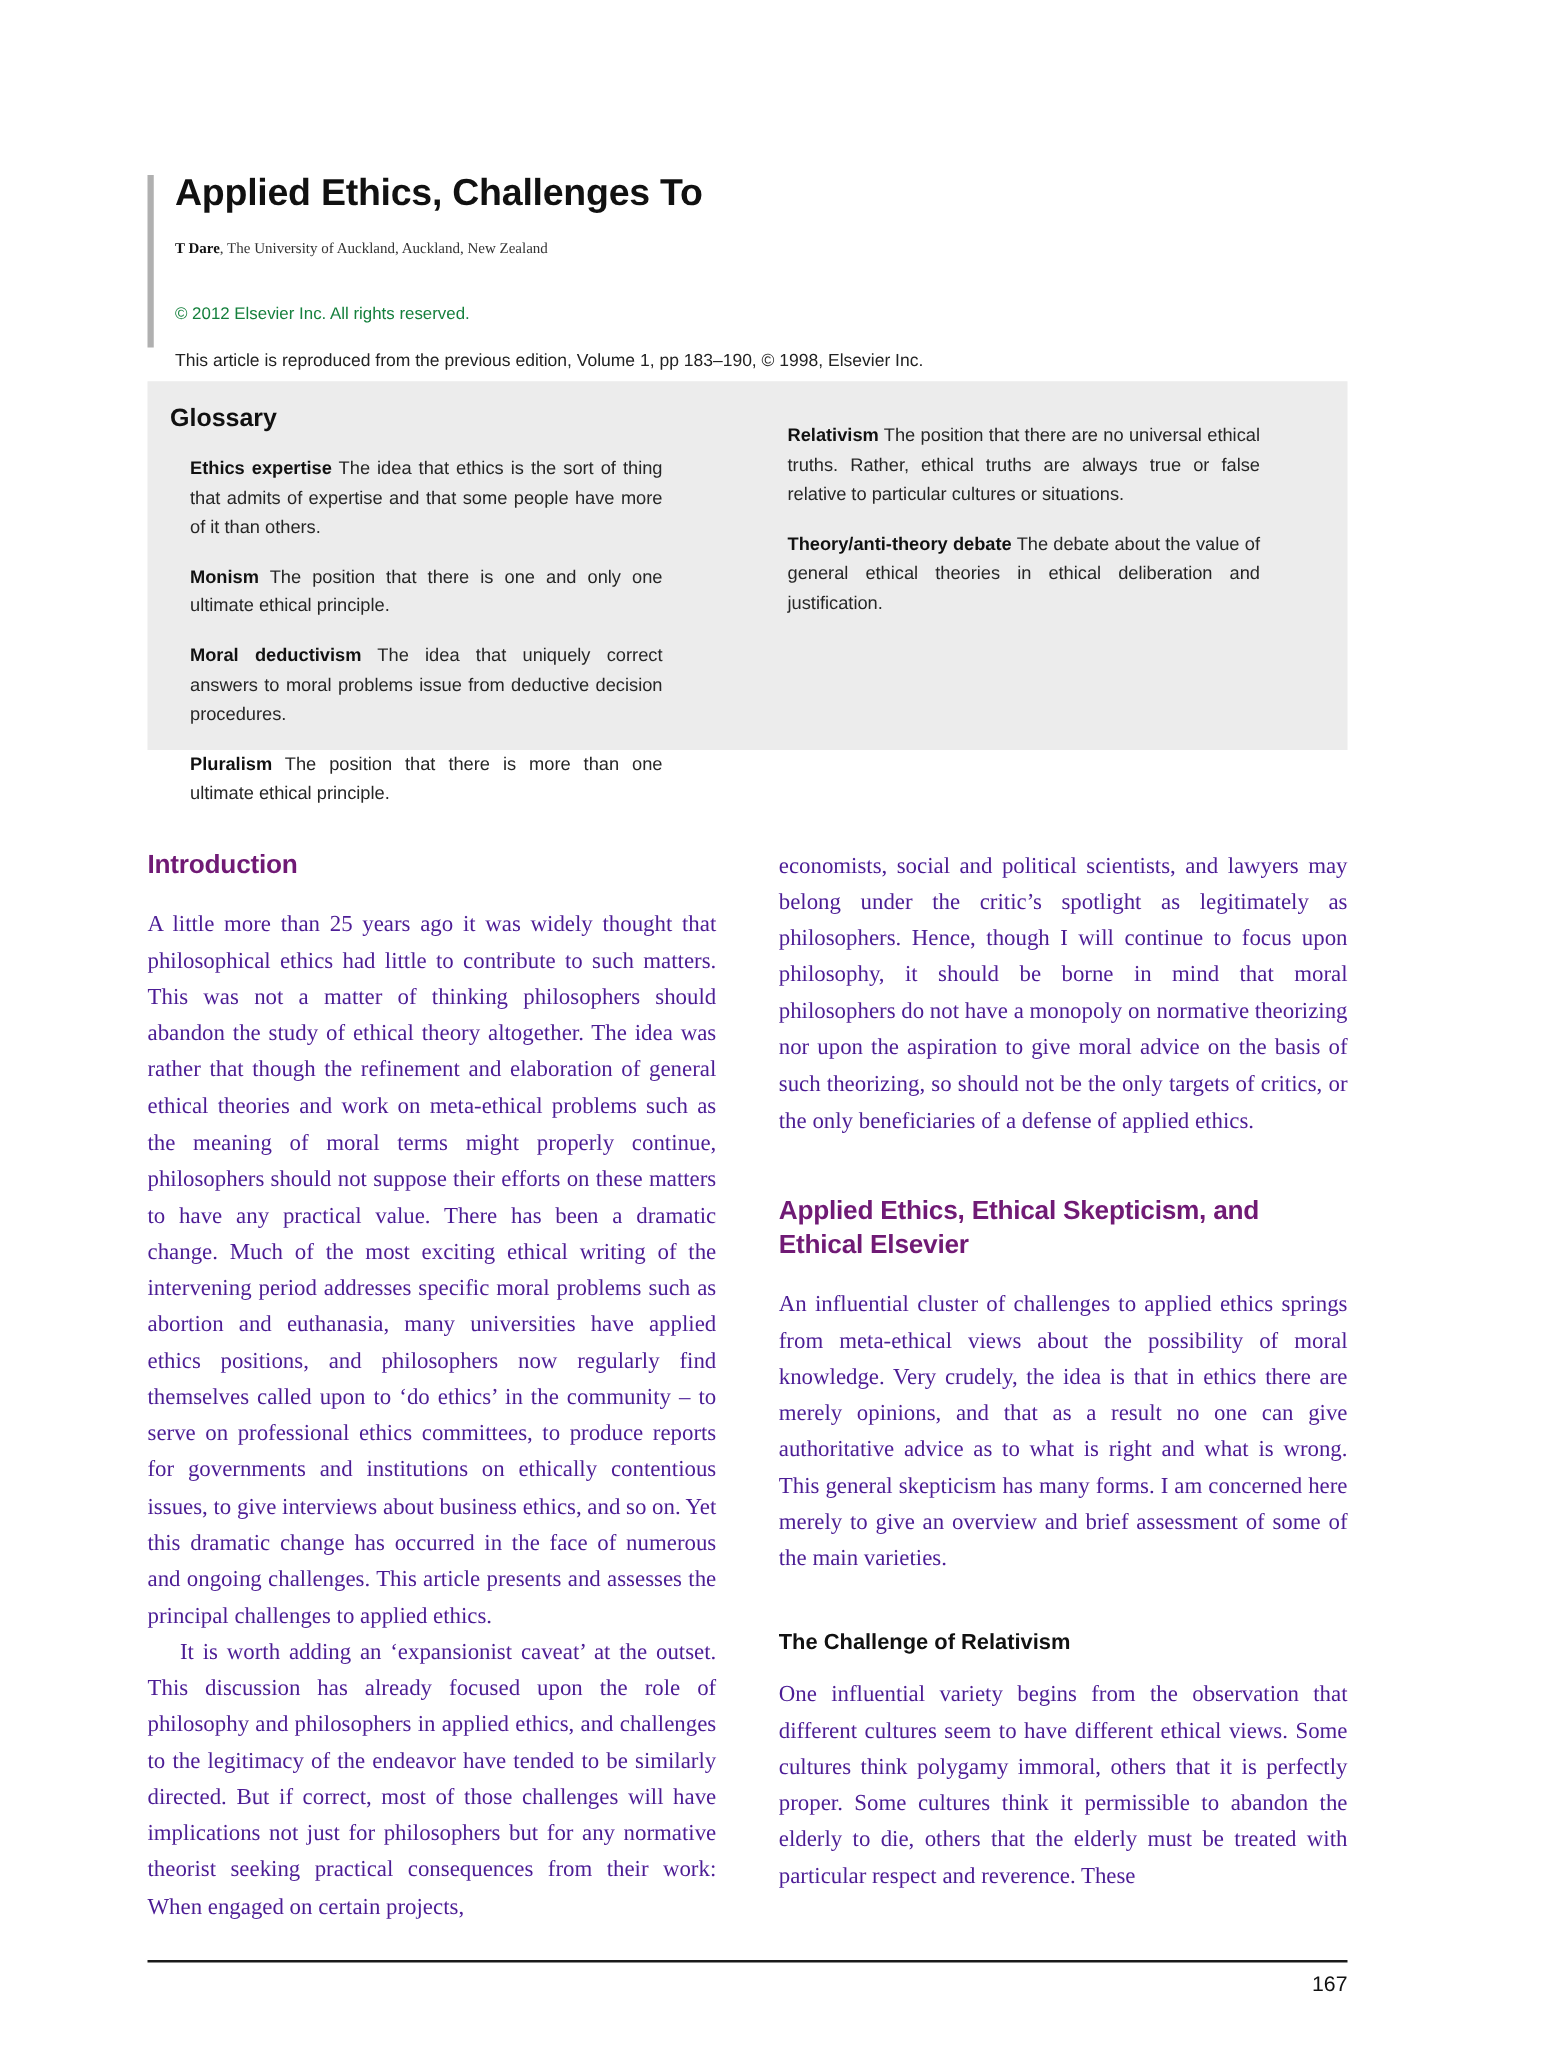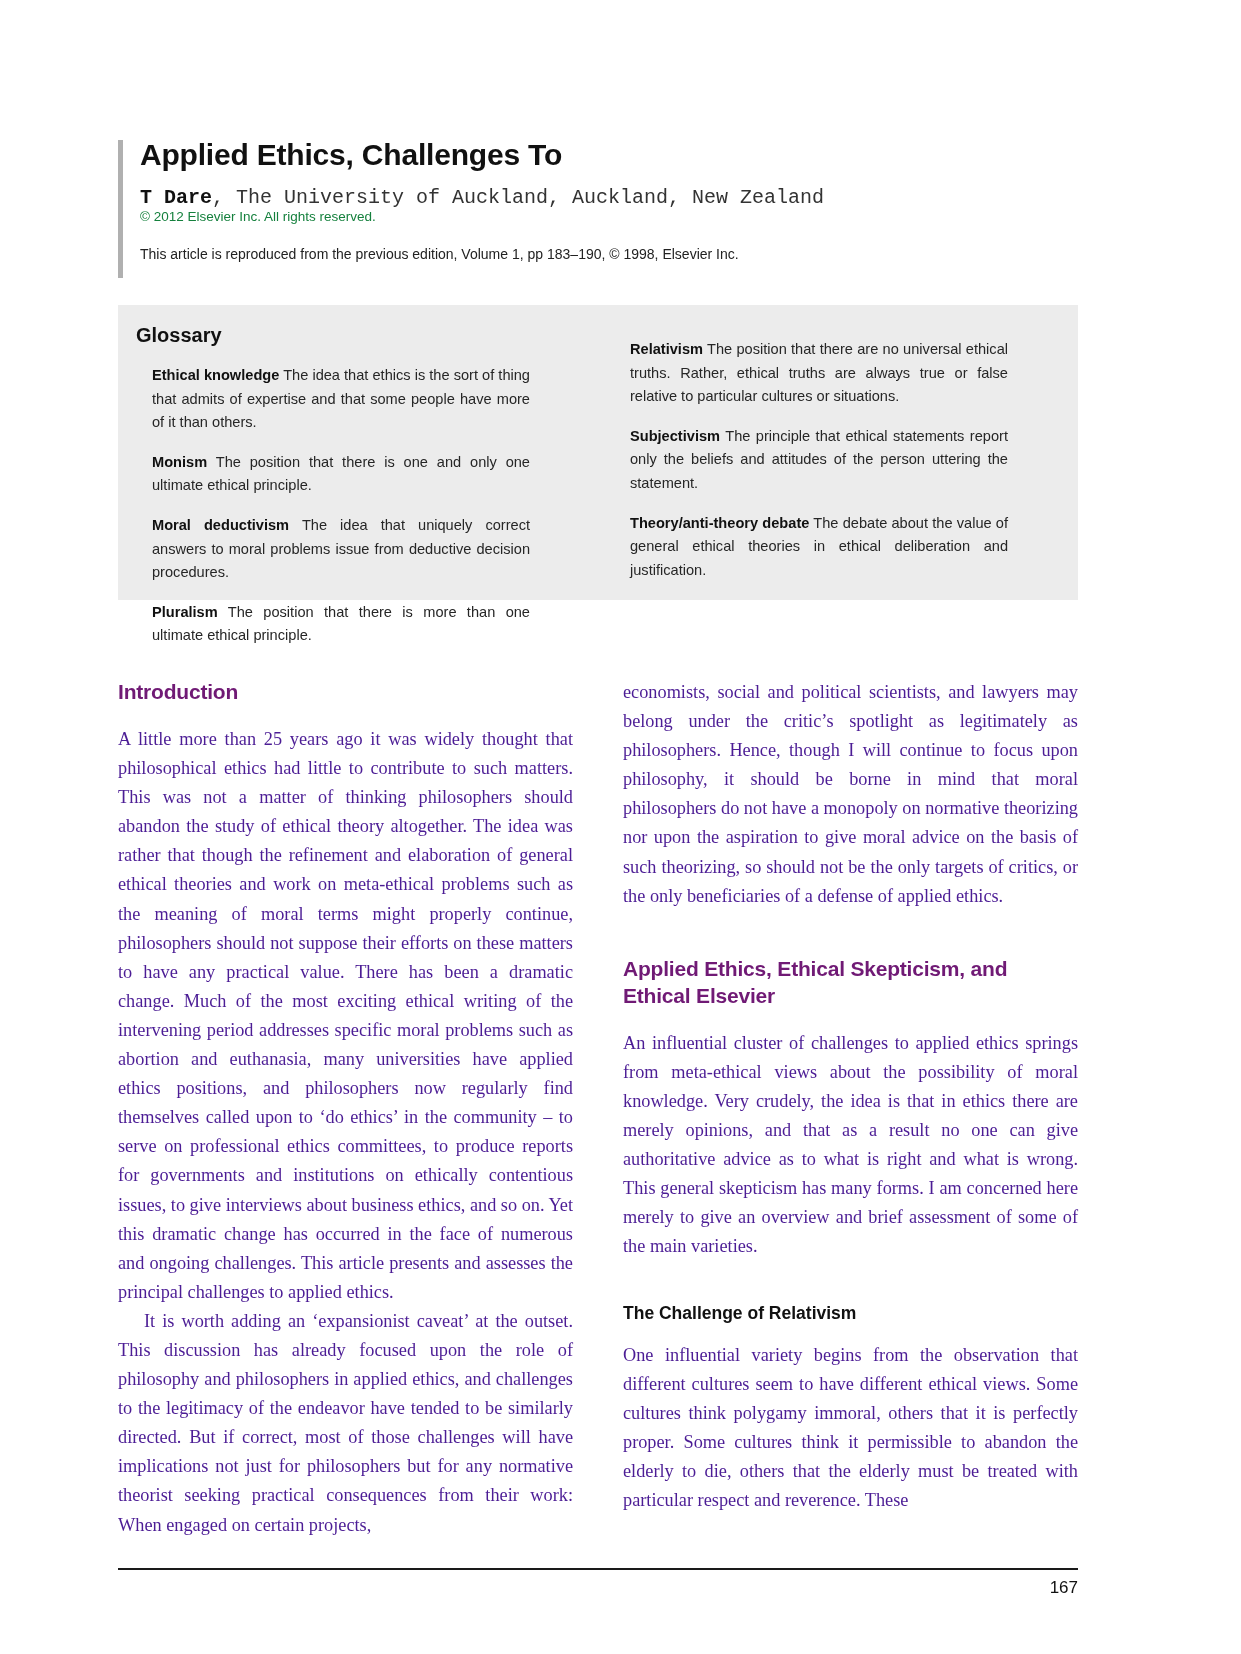--- a/index.html
+++ b/index.html
@@ -43,25 +43,25 @@
   .article-title {
     font-family: "Liberation Sans", sans-serif;
     font-weight: bold;
     font-size: 30px;
     line-height: 34px;
     letter-spacing: -0.2px;
     color: #111111;
     margin: 0 0 16px 0;
   }
   .byline {
-    font-family: Liberation Mono, monospace;
-    font-size: 20px;
+    font-family: Liberation Serif, serif;
+    font-size: 12px;
     line-height: 20px;
     color: #333333;
-    margin: 0 0 0 0;
+    margin: 0 0 34px 0;
   }
   .byline b { font-weight: bold; color: #111; }
   .copyright {
     font-family: "Liberation Sans", sans-serif;
     font-size: 13.5px;
     line-height: 18px;
     color: #15803d;
     margin: 0 0 19px 0;
   }
   .reprint {
@@ -175,28 +175,27 @@
     <h1 class="article-title">Applied Ethics, Challenges To</h1>
     <p class="byline"><b>T Dare</b><span>, The University of Auckland, Auckland, New Zealand</span></p>
     <p class="copyright">© 2012 Elsevier Inc. All rights reserved.</p>
     <p class="reprint">This article is reproduced from the previous edition, Volume 1, pp 183–190, © 1998, Elsevier Inc.</p>
   </div>
 
   <div class="glossary-box">
     <div class="glossary-cols">
       <div class="glossary-col">
         <div class="glossary-title">Glossary</div>
-        <p class="gl-entry"><b>Ethical knowledge</b> <span>The idea that ethics is the sort of thing that admits of expertise and that some people have more of it than others.</span></p>
+        <p class="gl-entry"><b>Ethics expertise</b> <span>The idea that ethics is the sort of thing that admits of expertise and that some people have more of it than others.</span></p>
         <p class="gl-entry"><b>Monism</b> <span>The position that there is one and only one ultimate ethical principle.</span></p>
         <p class="gl-entry"><b>Moral deductivism</b> <span>The idea that uniquely correct answers to moral problems issue from deductive decision procedures.</span></p>
         <p class="gl-entry"><b>Pluralism</b> <span>The position that there is more than one ultimate ethical principle.</span></p>
       </div>
       <div class="glossary-col">
         <p class="gl-entry"><b>Relativism</b> <span>The position that there are no universal ethical truths. Rather, ethical truths are always true or false relative to particular cultures or situations.</span></p>
-        <p class="gl-entry"><b>Subjectivism</b> <span>The principle that ethical statements report only the beliefs and attitudes of the person uttering the statement.</span></p>
         <p class="gl-entry"><b>Theory/anti-theory debate</b> <span>The debate about the value of general ethical theories in ethical deliberation and justification.</span></p>
       </div>
     </div>
   </div>
 
   <div class="body-cols">
     <div class="col">
       <h2 class="sec">Introduction</h2>
       <p class="body">A little more than 25 years ago it was widely thought that philosophical ethics had little to contribute to such matters. This was not a matter of thinking philosophers should abandon the study of ethical theory altogether. The idea was rather that though the refinement and elaboration of general ethical theories and work on meta-ethical problems such as the meaning of moral terms might properly continue, philosophers should not suppose their efforts on these matters to have any practical value. There has been a dramatic change. Much of the most exciting ethical writing of the intervening period addresses specific moral problems such as abortion and euthanasia, many universities have applied ethics positions, and philosophers now regularly find themselves called upon to ‘do ethics’ in the community – to serve on professional ethics committees, to produce reports for governments and institutions on ethically contentious issues, to give interviews about business ethics, and so on. Yet this dramatic change has occurred in the face of numerous and ongoing challenges. This article presents and assesses the principal challenges to applied ethics.</p>
       <p class="body indent">It is worth adding an ‘expansionist caveat’ at the outset. This discussion has already focused upon the role of philosophy and philosophers in applied ethics, and challenges to the legitimacy of the endeavor have tended to be similarly directed. But if correct, most of those challenges will have implications not just for philosophers but for any normative theorist seeking practical consequences from their work: When engaged on certain projects,</p>

